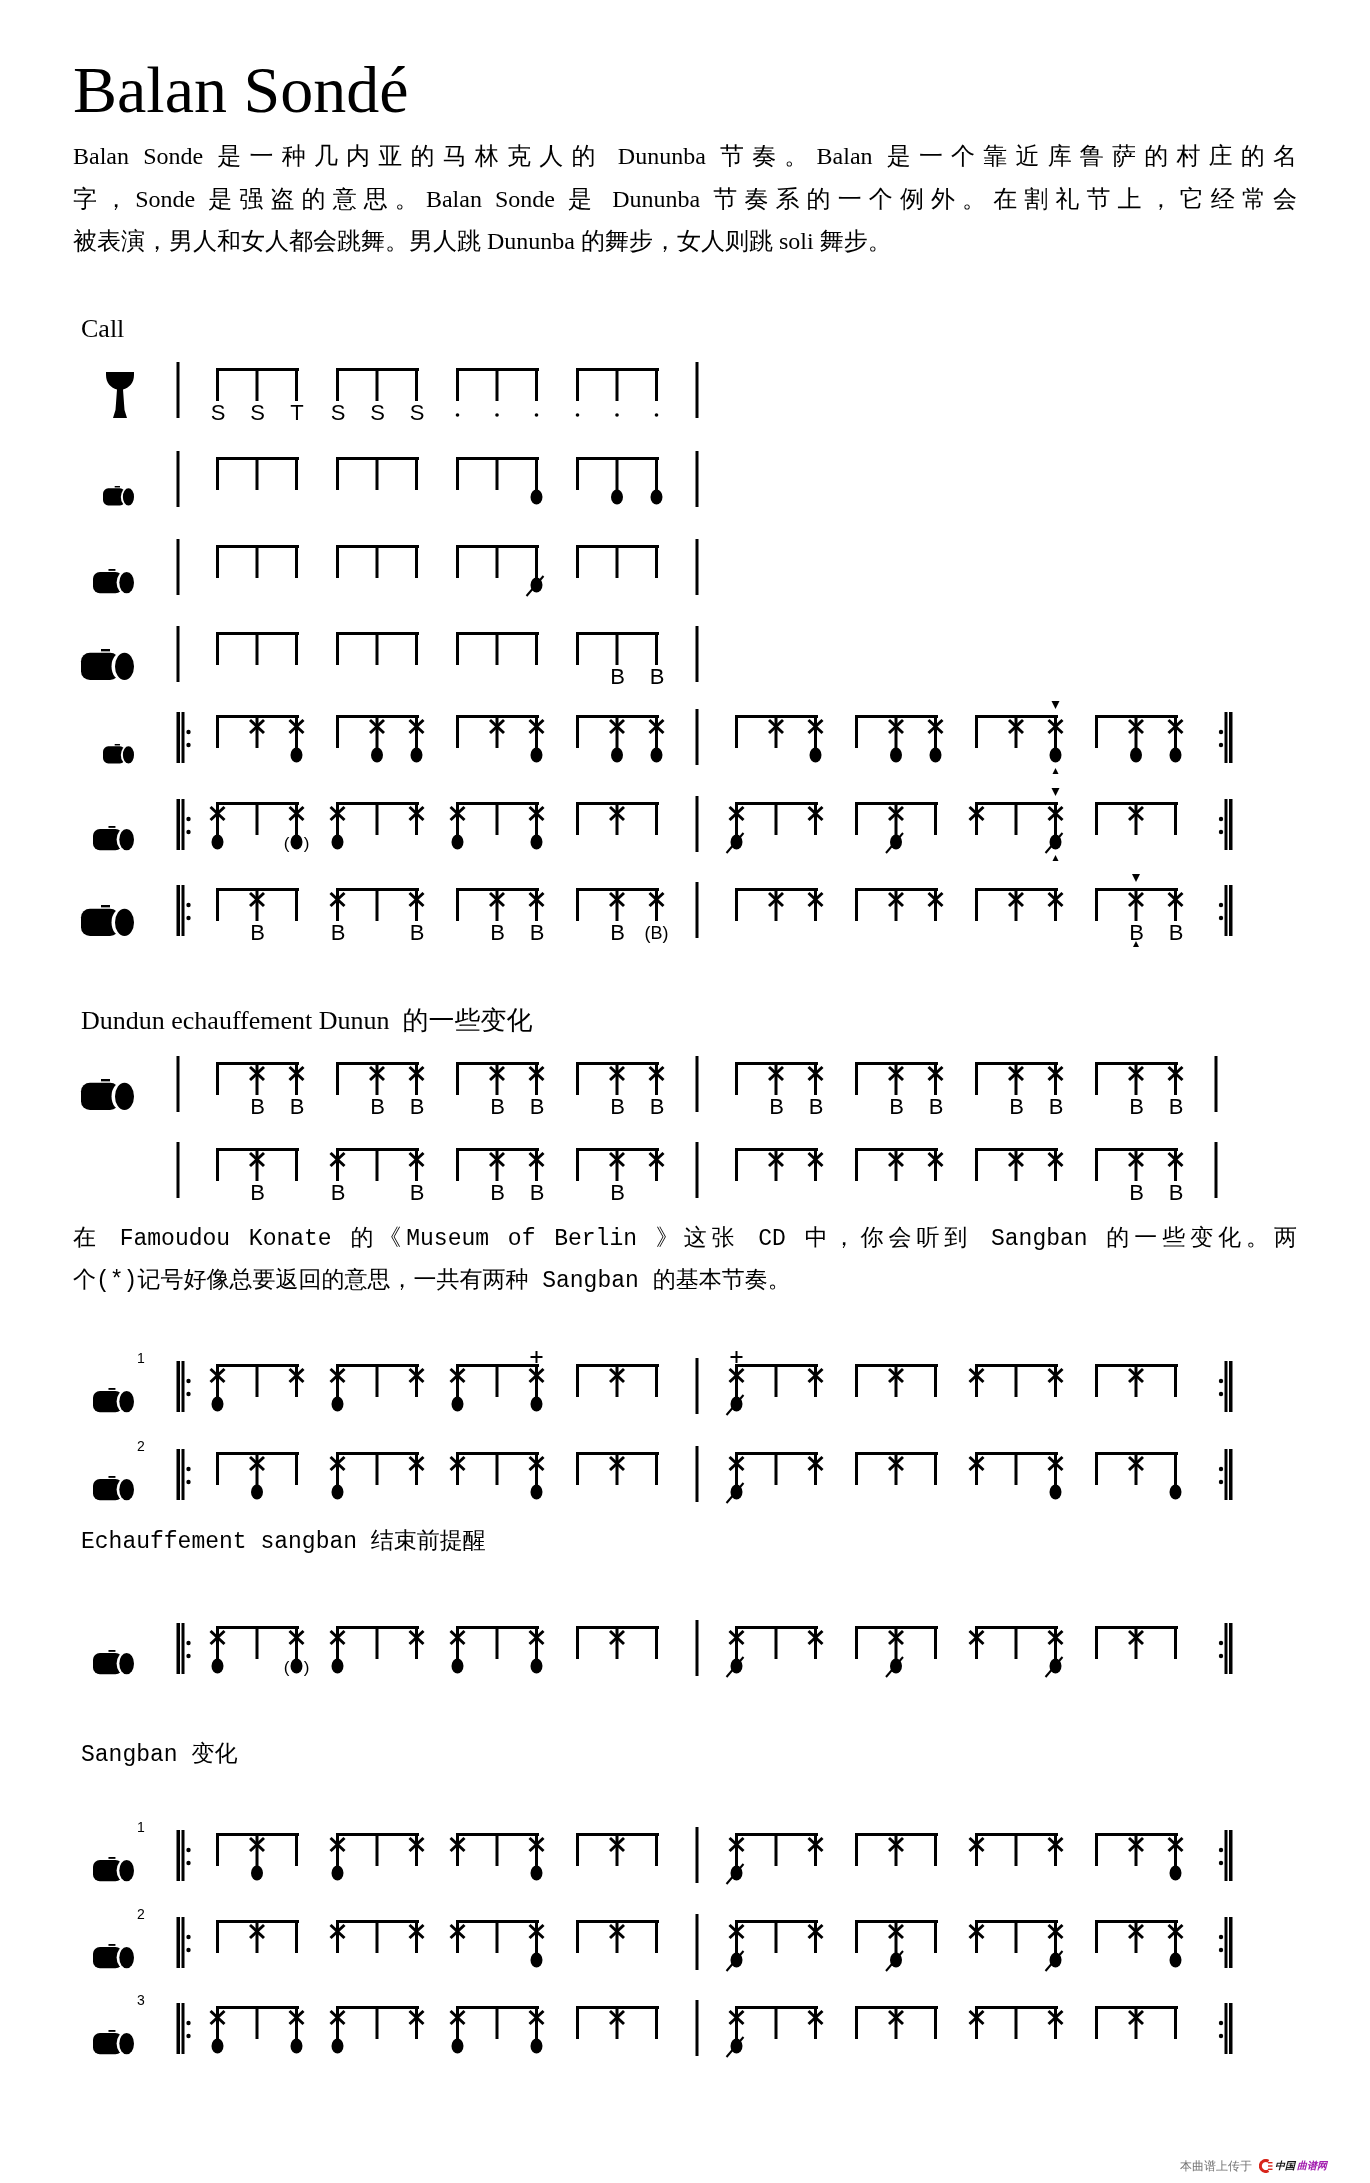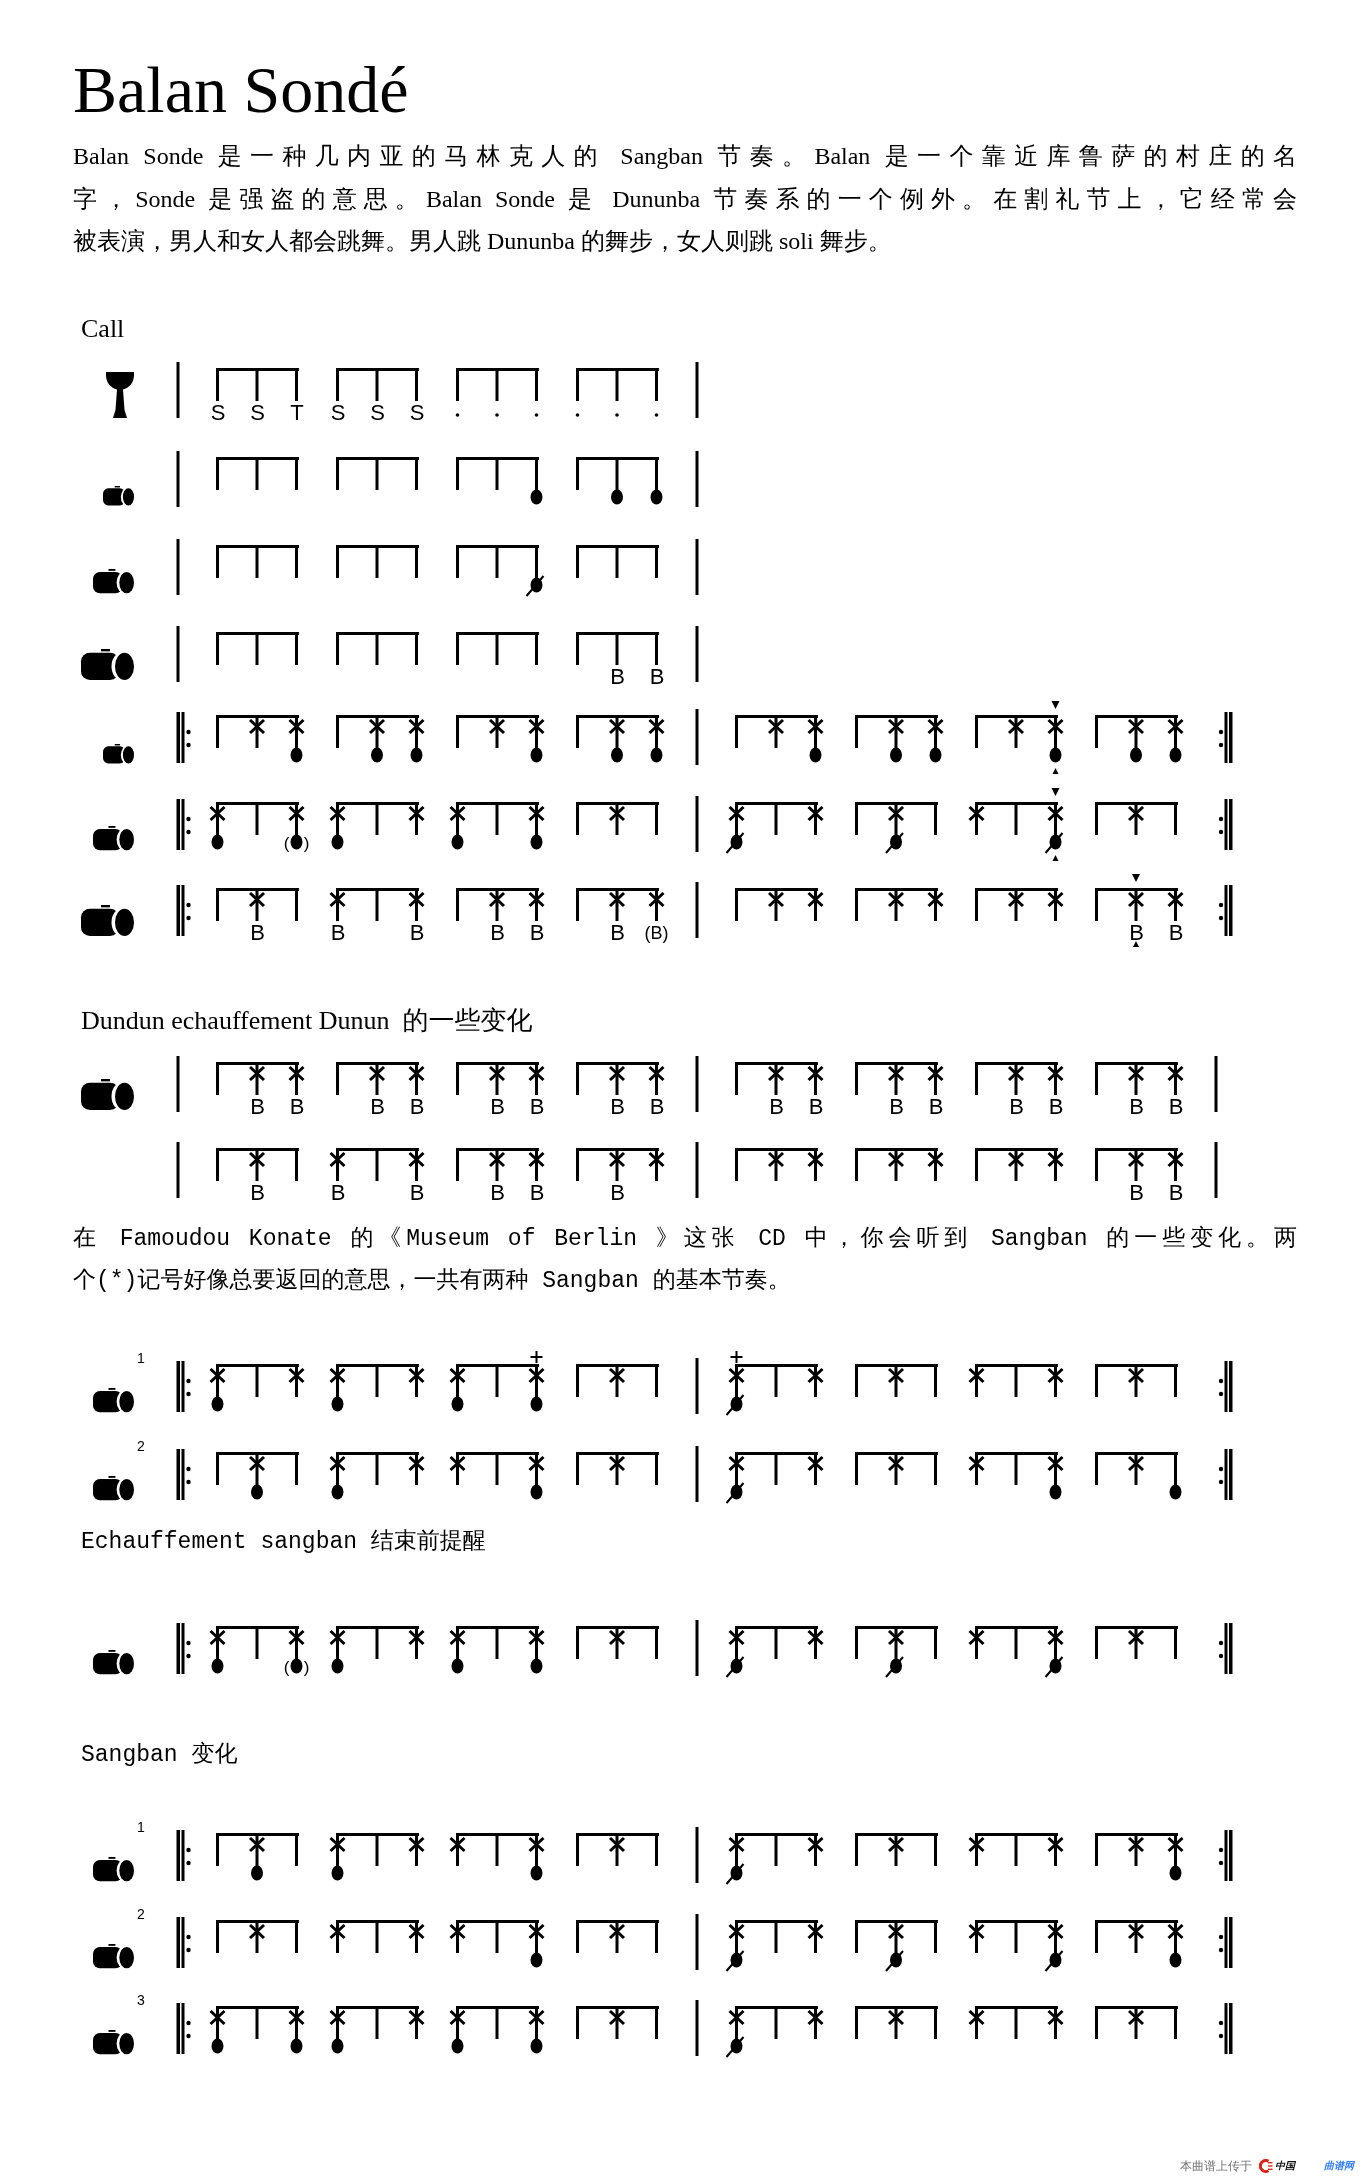--- a/index.html
+++ b/index.html
@@ -15,30 +15,30 @@
   .h-mono { font-size: 23px; }
   .staff { position: absolute; left: 0; width: 1370px; height: 90px; }
   .staff svg { display: block; overflow: visible; }
   .staff svg line { stroke: #000; stroke-width: 3; }
   .staff svg line.slash, .staff svg line.plus { stroke-width: 2; }
   .staff svg text { font-family: "Liberation Sans", "DejaVu Sans", sans-serif; fill: #000; }
   .watermark { position: absolute; left: 1180px; top: 2157px; height: 18px; display: flex; align-items: center; gap: 7px; white-space: nowrap; font-family: "DejaVu Sans", "Liberation Sans", sans-serif; }
   .wm-text { font-size: 12px; color: #737373; }
   .wm-logo { display: flex; align-items: center; gap: 2px; font-size: 10px; font-weight: bold; font-style: italic; }
   .wm-black { color: #111111; }
-  .wm-red { color: #3b82f6; margin-left: 27px; }
+  .wm-red { color: #a21caf; }
 </style>
 </head>
 <body>
 
 <div id="page">
 
   <div class="title serif">Balan Sondé</div>
 
-  <div class="pline serif just" style="top:135px">Balan Sonde 是一种几内亚的马林克人的 Sangban 节奏。Balan 是一个靠近库鲁萨的村庄的名</div>
+  <div class="pline serif just" style="top:135px">Balan Sonde 是一种几内亚的马林克人的 Dununba 节奏。Balan 是一个靠近库鲁萨的村庄的名</div>
   <div class="pline serif just" style="top:178px">字，Sonde 是强盗的意思。Balan Sonde 是 Dununba 节奏系的一个例外。在割礼节上，它经常会</div>
   <div class="pline serif" style="top:220px">被表演，男人和女人都会跳舞。男人跳 Dununba 的舞步，女人则跳 soli 舞步。</div>
 
   <div class="heading serif h-serif" style="top:314px">Call</div>
 
   <div class="staff" style="top:348px">
       <svg width="1370" height="90" viewBox="0 -20 1370 90">
         <g transform="translate(106,4)">
           <path d="M0,0H28V3C28,11 23,16 17,17.5L18.5,38L21,46H7L9.5,38L11,17.5C5,16 0,11 0,3Z" fill="#000"></path>
         </g>

